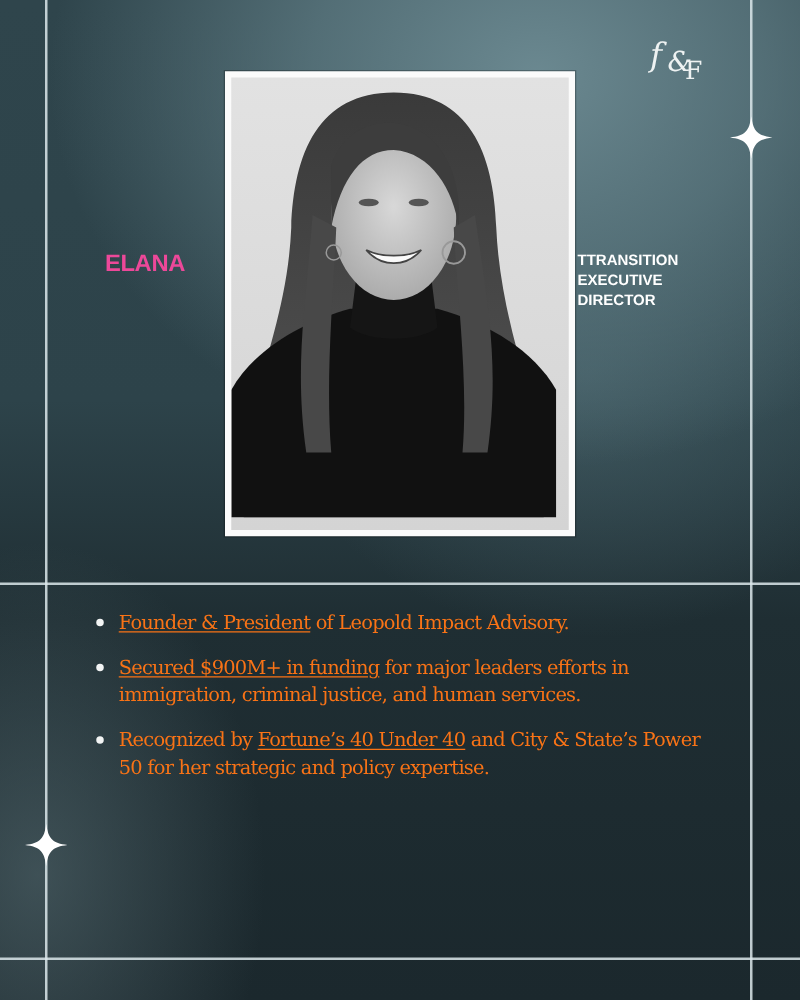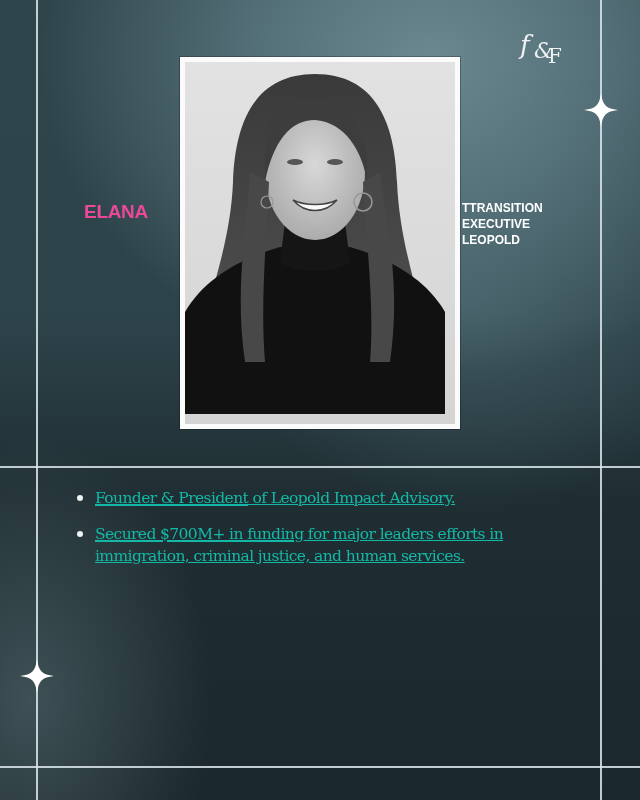--- a/index.html
+++ b/index.html
@@ -41,22 +41,22 @@
       font-size: 19px; line-height: 23px; letter-spacing: -0.3px;
     }
     .title {
       position: absolute; left: 462px; top: 200px; width: 112px;
       text-align: left; color: #ffffff; font-weight: bold;
       font-size: 12px; line-height: 16px;
     }
     .bullets {
       position: absolute; left: 75px; top: 487px; width: 490px;
       margin: 0; padding: 0; list-style: none;
-      color: #14b8a6; font-family: "DejaVu Serif", serif;
-      font-size: 15.5px; line-height: 22px; letter-spacing: -0.6px; text-decoration: underline;
+      color: #f97316; font-family: "DejaVu Serif", serif;
+      font-size: 15.5px; line-height: 22px; letter-spacing: -0.6px;
     }
     .bullets li { position: relative; padding-left: 20px; margin-bottom: 14px; }
     .bullets li .dot {
       position: absolute; left: 2px; top: 8px; width: 6px; height: 6px;
       border-radius: 50%; background: #f2f4f4;
     }
     .bullets li u { text-decoration: underline; text-underline-offset: 2px; text-decoration-thickness: 1px; }
   </style>
 </head>
 <body>
@@ -118,25 +118,29 @@
 
       <circle cx="178" cy="140" r="9" fill="none" stroke="#999" stroke-width="1.5"></circle>
       <circle cx="82" cy="140" r="6" fill="none" stroke="#999" stroke-width="1.2"></circle>
     </svg>
   </div>
 </div>
 
 <div class="title">
   <div>TTRANSITION</div>
   <div>EXECUTIVE</div>
-  <div>LEOPOLD</div>
+  <div>DIRECTOR</div>
 </div>
 
 <ul class="bullets">
   <li>
     <span class="dot"></span>
     <u>Founder &amp; President</u><span> of Leopold Impact Advisory.</span>
   </li>
   <li>
     <span class="dot"></span>
-    <u>Secured $700M+ in funding</u><span> for major leaders efforts in immigration, criminal justice, and human services.</span>
+    <u>Secured $900M+ in funding</u><span> for major leaders efforts in immigration, criminal justice, and human services.</span>
+  </li>
+  <li>
+    <span class="dot"></span>
+    <span>Recognized by </span><u>Fortune’s 40 Under 40</u><span> and City &amp; State’s Power 50 for her strategic and policy expertise.</span>
   </li>
 </ul>
 
 </body></html>

